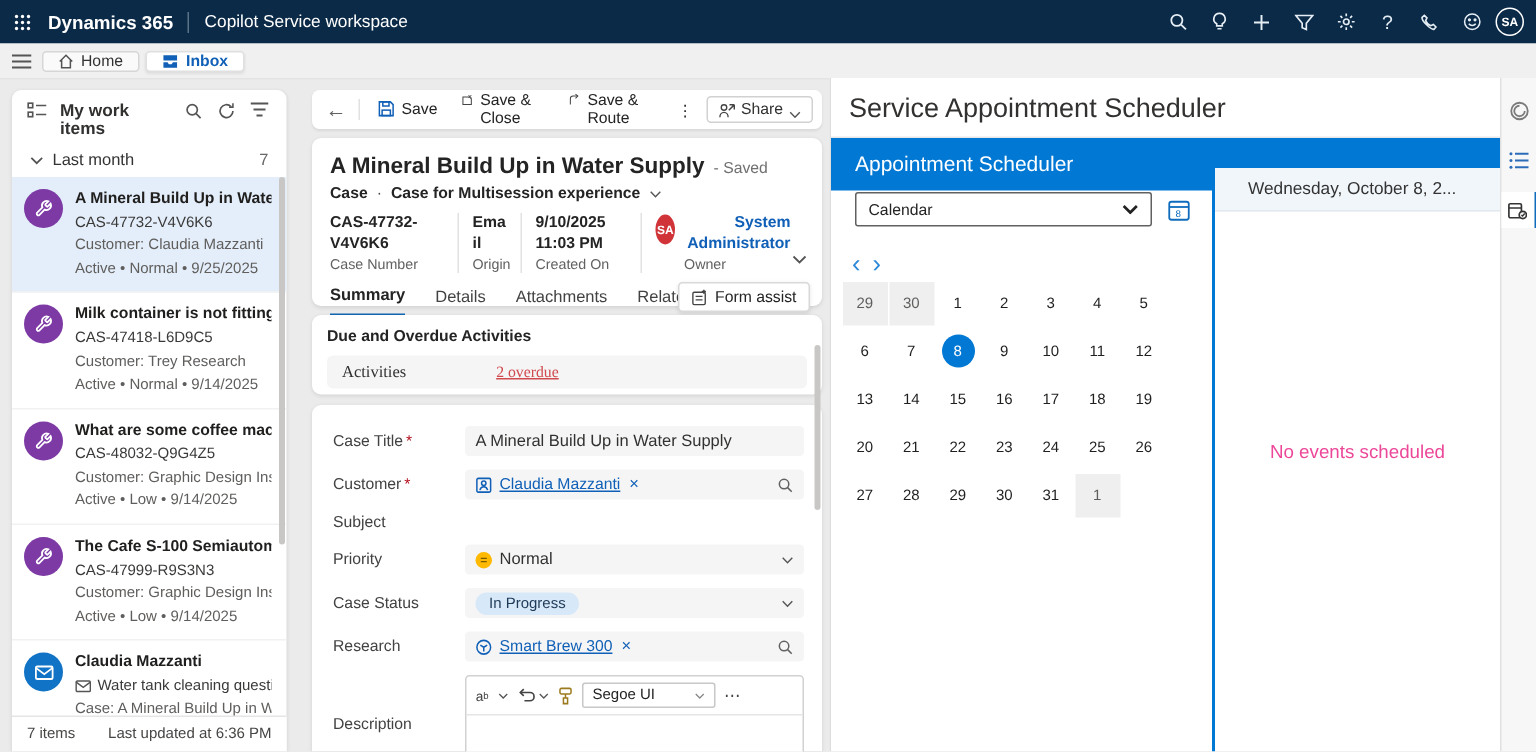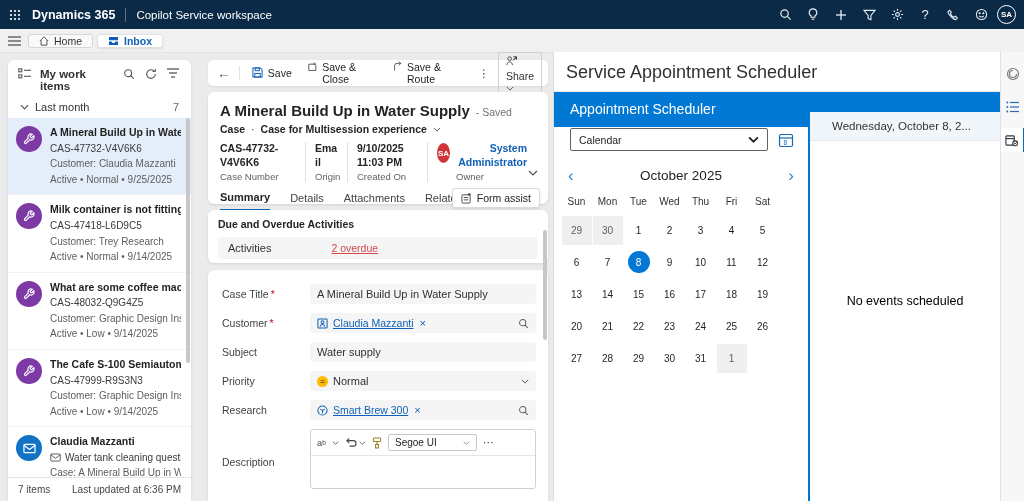--- a/index.html
+++ b/index.html
@@ -43,21 +43,21 @@
   .sb-l.dim { color:#605e5c; }
   .sb-subj { display:flex; align-items:center; gap:4px; }
   .sb-scroll { position:absolute; right:1px; top:0; width:4px; height:245px; background:#c9c7c5; border-radius:2px; }
   .sb-footer { border-top:1px solid #e5e5e5; padding:6px 10px; display:flex; justify-content:space-between; color:#484644; font-size:10px; background:#fff; }
 
   
   .cmdbar { position:absolute; top:60px; left:208px; width:340px; height:26px; background:#fff; border-radius:5px; box-shadow:0 1px 2px rgba(0,0,0,.08); display:flex; align-items:center; padding:0 6px; gap:2px; }
   .cmd-btn { display:flex; align-items:flex-start; gap:5px; padding:3px 7px; border-radius:3px; color:#242424; cursor:pointer; font-size:10.5px; }
   .cmd-sep { width:1px; height:14px; background:#e1e1e1; margin:0 3px; }
   .back-arrow { color:#616161; font-size:14px; padding:0 3px; cursor:pointer; }
-  .share-btn { margin-left:auto; border:1px solid #d1d1d1; border-radius:3px; padding:2px 7px; display:flex; align-items:flex-start; gap:4px; cursor:pointer; font-size:10.5px;flex-direction:column; }
+  .share-btn { margin-left:auto; border:1px solid #d1d1d1; border-radius:3px; padding:2px 7px; display:flex; align-items:flex-end; gap:4px; cursor:pointer; font-size:10.5px; }
 
   .case-card { position:absolute; top:92px; left:208px; width:340px; height:112px; background:#fff; border-radius:6px; box-shadow:0 1px 3px rgba(0,0,0,.1); padding:10px 12px 0 12px; }
   .case-title-row { display:flex; align-items:baseline; gap:6px; }
   .case-title { font-size:15px; font-weight:bold; color:#242424; }
   .case-saved { font-size:10.5px; color:#707070; }
   .case-sub { margin-top:4px; font-size:10.5px; color:#424242; display:flex; gap:6px; align-items:center; }
   .case-sub b { font-weight:bold; color:#242424; }
   .hfields { display:flex; margin-top:7px; }
   .hf { padding:0 9px; border-right:1px solid #e1e1e1; }
   .hf:first-child { padding-left:0; }
@@ -68,21 +68,21 @@
   .owner-av { width:20px; height:20px; border-radius:50%; background:#d13438; color:#fff; font-size:8px; font-weight:bold; display:flex; align-items:center; justify-content:center; margin-top:1px; }
   .owner .hf-v { color:#1160b7;text-align:right; }
   .hdr-chev { position:absolute; right:10px; top:78px; color:#616161; }
   .tabs-row { display:flex; gap:20px; margin-top:9px; position:relative; }
   .ctab { font-size:11px; color:#424242; padding-bottom:6px; cursor:pointer; display:flex; gap:4px; align-items:center; }
   .ctab.active { font-weight:bold; color:#242424; border-bottom:2.5px solid #1267b4; }
   .form-assist { position:absolute; right:-4px; top:-3px; background:#fff; border:1px solid #d9d9d9; border-radius:3px; padding:3px 8px; display:flex; gap:5px; align-items:center; box-shadow:0 1px 3px rgba(0,0,0,.1); cursor:pointer; font-size:10.5px; color:#242424; }
 
   .due-card { position:absolute; top:210px; left:208px; width:340px; height:53px; background:#fff; border-radius:6px; box-shadow:0 1px 3px rgba(0,0,0,.1); padding:8px 10px; }
   .due-title { font-weight:bold; font-size:10.5px; color:#242424; }
-  .due-row { margin-top:7px; background:#f5f5f5; border-radius:4px; display:flex; align-items:center; padding:5px 10px; gap:60px; }
+  .due-row { margin-top:7px; background:#f5f5f5; border-radius:4px; display:flex; align-items:center; padding:5px 10px; gap:60px;font-family:Liberation Serif, serif; }
   .overdue-link { color:#d04a4e; text-decoration:underline; cursor:pointer; font-size:10.5px;text-align:right; }
 
   .form-card { position:absolute; top:270px; left:208px; width:340px; bottom:0; background:#fff; border-radius:6px 6px 0 0; box-shadow:0 1px 3px rgba(0,0,0,.1); padding:14px 12px 0 14px; }
   .frow { display:flex; align-items:center; margin-bottom:9px; }
   .flabel { width:88px; flex:none; color:#424242; font-size:10.5px; align-self:center; }
   .req { color:#b10e1c; margin-left:2px; }
   .fctl { flex:1; background:#f5f5f5; border-radius:3px; min-height:20px; display:flex; align-items:center; padding:2px 7px; gap:5px; position:relative; }
   .fctl .chev-r { margin-left:auto; color:#616161; }
   .chip-link { color:#1160b7; text-decoration:underline; cursor:pointer; font-size:10.5px; }
   .chip-x { color:#1160b7; cursor:pointer; margin-left:1px; }
@@ -108,21 +108,21 @@
   .month-nav { display:flex; align-items:center; padding:8px 10px 2px 10px; }
   .mn-arrow { color:#2b88d8; font-size:17px; cursor:pointer; padding:0 4px; line-height:1; }
   .mn-label { flex:1; text-align:center; font-size:13.5px; color:#201f1e; }
   .dow-row, .cal-row { display:flex; padding:0 7px; }
   .dow { width:30px; height:26px; display:flex; align-items:center; justify-content:center; color:#323130; font-size:10px; margin:2px 0.5px 0 0.5px; }
   .cal-cell { width:30px; height:29px; display:flex; align-items:center; justify-content:center; font-size:10px; color:#201f1e; margin:1.5px 0.5px; cursor:pointer; position:relative; }
   .cal-cell.muted { background:#efefef; color:#5f5e5c; }
   .cal-cell.selected .daynum { width:22px; height:22px; background:#0078d4; color:#fff; border-radius:50%; display:flex; align-items:center; justify-content:center; }
   .events-col { flex:1; display:flex; flex-direction:column; }
   .ev-header { background:#f1f6fb; border-bottom:1px solid #e3e8ee; padding:8px 8px 8px 22px; font-size:11.5px; color:#333; }
-  .ev-empty { flex:1; display:flex; align-items:center; justify-content:center; font-size:12.5px; color:#000000; padding-bottom:40px; }
+  .ev-empty { flex:1; display:flex; align-items:center; justify-content:center; font-size:12.5px; color:#ec4899; padding-bottom:40px; }
 
   
   .rail { position:absolute; top:52px; left:1000px; width:24px; bottom:0; background:#f7f7f7; border-left:1px solid #e1e1e1; display:flex; flex-direction:column; align-items:center; padding-top:10px; gap:9px; }
   .rail-item { width:24px; height:24px; display:flex; align-items:center; justify-content:center; cursor:pointer; color:#555; }
   .rail-item.active { background:#fff; border-right:2px solid #0f6cbd; }
 </style>
 </head>
 <body>
 
 <div class="topbar">
@@ -466,29 +466,37 @@
       <span class="lookup-search">
           <svg width="11" height="11" viewBox="0 0 14 14" fill="none" stroke="#616161" stroke-width="1.3">
             <circle cx="6" cy="6" r="4"></circle>
             <line x1="9" y1="9" x2="12.5" y2="12.5"></line>
           </svg>
         </span>
     </div>
   </div>
   <div class="frow">
     <span class="flabel">Subject</span>
-    <div class="fctl">
-        <span>Water supply</span>
-      </div>
   </div>
   <div class="frow">
     <span class="flabel">Priority</span>
     <div class="fctl">
       <span class="prio-dot">=</span>
       <span>Normal</span>
+      <span class="chev-r">
+          <svg width="8" height="5" viewBox="0 0 10 6" fill="none" stroke="#555" stroke-width="1.2">
+            <path d="M1 1l4 4 4-4"></path>
+          </svg>
+        </span>
+    </div>
+  </div>
+  <div class="frow">
+    <span class="flabel">Case Status</span>
+    <div class="fctl">
+      <span class="pill">In Progress</span>
       <span class="chev-r">
           <svg width="8" height="5" viewBox="0 0 10 6" fill="none" stroke="#555" stroke-width="1.2">
             <path d="M1 1l4 4 4-4"></path>
           </svg>
         </span>
     </div>
   </div>
   <div class="frow">
     <span class="flabel">Research</span>
     <div class="fctl">
@@ -562,32 +570,22 @@
         <span class="cal-ico">
             <svg width="16" height="16" viewBox="0 0 16 16" fill="none" stroke="#0f6cbd" stroke-width="1.2">
               <rect x="1.5" y="2.5" width="13" height="12" rx="1.5"></rect>
               <line x1="1.5" y1="6" x2="14.5" y2="6"></line>
               <text x="5.6" y="12.8" font-size="6.5" fill="#0f6cbd" stroke="none" font-family="sans-serif">8</text>
             </svg>
           </span>
       </div>
       <div class="month-nav">
         <span class="mn-arrow">‹</span>
-        <span class="mn-label">October 2025</span>
         <span class="mn-arrow">›</span>
       </div>
-      <div class="dow-row" id="dow-row">
-          <span class="dow">Sun</span>
-          <span class="dow">Mon</span>
-          <span class="dow">Tue</span>
-          <span class="dow">Wed</span>
-          <span class="dow">Thu</span>
-          <span class="dow">Fri</span>
-          <span class="dow">Sat</span>
-        </div>
       <div id="cal-grid">
           <div class="cal-row">
             <span class="cal-cell muted">
               <span class="daynum">29</span>
             </span>
             <span class="cal-cell muted">
               <span class="daynum">30</span>
             </span>
             <span class="cal-cell">
               <span class="daynum">1</span>

